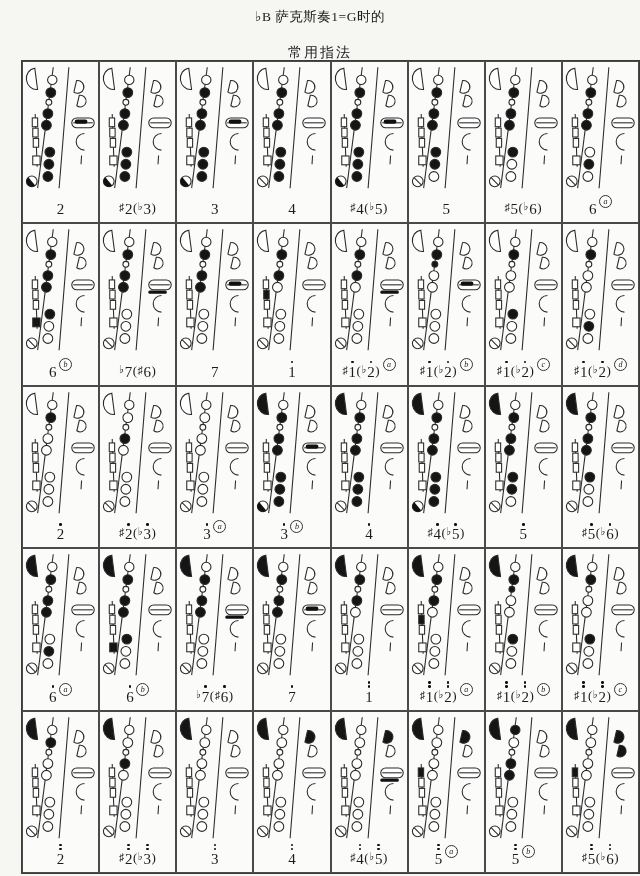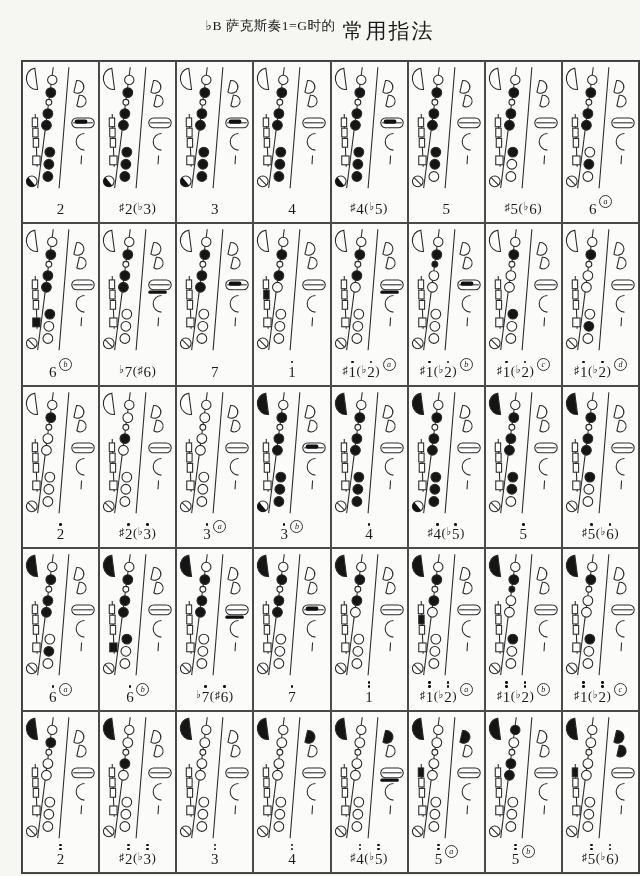--- a/index.html
+++ b/index.html
@@ -3,24 +3,24 @@
 <meta charset="utf-8">
 <style>
   html,body{margin:0;padding:0;}
   body{
     width:640px;height:876px;background:#f6f6f3;position:relative;overflow:hidden;
     font-family:"Liberation Serif","DejaVu Serif",serif;color:#1b1b1b;
   }
   
   .titlewrap{
     position:absolute;top:7px;left:0;width:100%;
-    display:flex;justify-content:center;align-items:center;gap:7px;
+    display:flex;justify-content:center;align-items:center;gap:7px;flex-direction:column;
   }
   .titlelines{display:flex;flex-direction:column;line-height:1.45;font-size:13.5px;letter-spacing:0.5px;}
-  .titlemain{font-size:21px;letter-spacing:2px;margin-top:10px;}
+  .titlemain{font-size:14px;letter-spacing:2px;margin-top:10px;}
   
   .grid{
     position:absolute;left:21px;top:60px;width:617px;height:812px;
     display:grid;grid-template-columns:repeat(8,1fr);grid-template-rows:repeat(5,1fr);
     border:1.4px solid #3c3c3c;background:#fbfbf9;
   }
   .cell{
     border:0.6px solid #4a4a4a;box-sizing:border-box;
     display:flex;flex-direction:column;overflow:hidden;
   }

